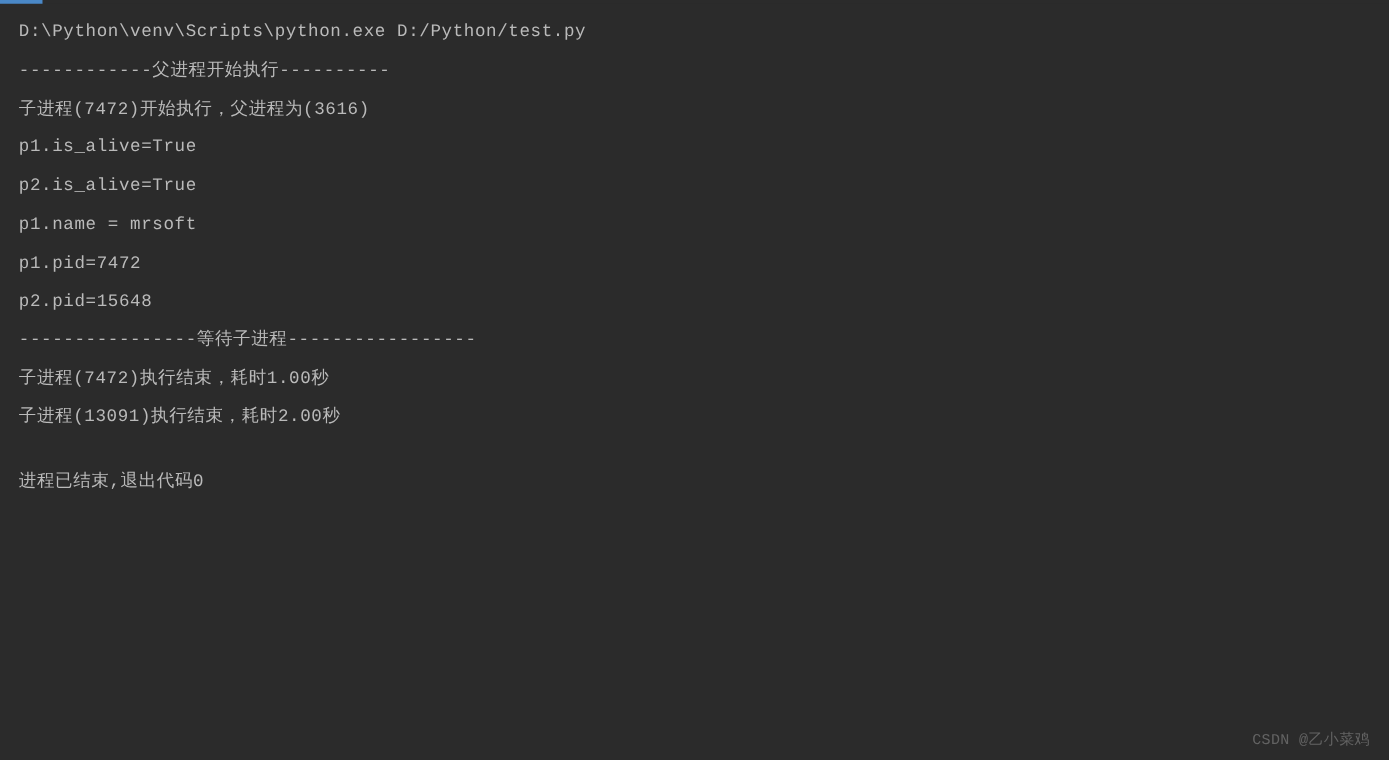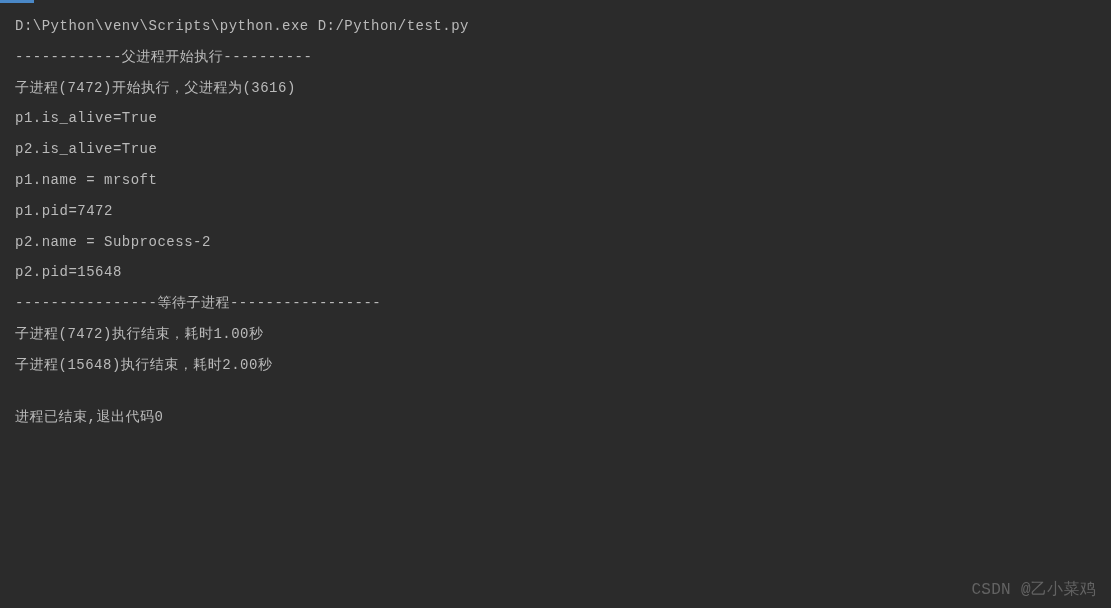--- a/index.html
+++ b/index.html
@@ -40,41 +40,40 @@
       white-space: pre;
       color: #bababa;
     }
     .blank-line {
       height: 1.5em;
     }
     .watermark {
       position: absolute;
       bottom: 8px;
       right: 15px;
-      font-size: 16px;
+      font-size: 12px;
       color: #888;
       opacity: 0.6;
       letter-spacing: 0.3px;
     }
   </style>
 </head>
 <body>
 
 <div class="top-bar"></div>
 
 <div class="console-output">
   <div class="output-line">D:\Python\venv\Scripts\python.exe D:/Python/test.py</div>
   <div class="output-line">------------父进程开始执行----------</div>
   <div class="output-line">子进程(7472)开始执行，父进程为(3616)</div>
   <div class="output-line">p1.is_alive=True</div>
   <div class="output-line">p2.is_alive=True</div>
   <div class="output-line">p1.name = mrsoft</div>
   <div class="output-line">p1.pid=7472</div>
-  <div class="output-line">p2.name = Subprocess-2</div>
   <div class="output-line">p2.pid=15648</div>
   <div class="output-line">----------------等待子进程-----------------</div>
   <div class="output-line">子进程(7472)执行结束，耗时1.00秒</div>
-  <div class="output-line">子进程(15648)执行结束，耗时2.00秒</div>
+  <div class="output-line">子进程(13091)执行结束，耗时2.00秒</div>
   <div class="blank-line"></div>
   <div class="output-line">进程已结束,退出代码0</div>
 </div>
 
 <div class="watermark">CSDN @乙小菜鸡</div>
 
 </body></html>

